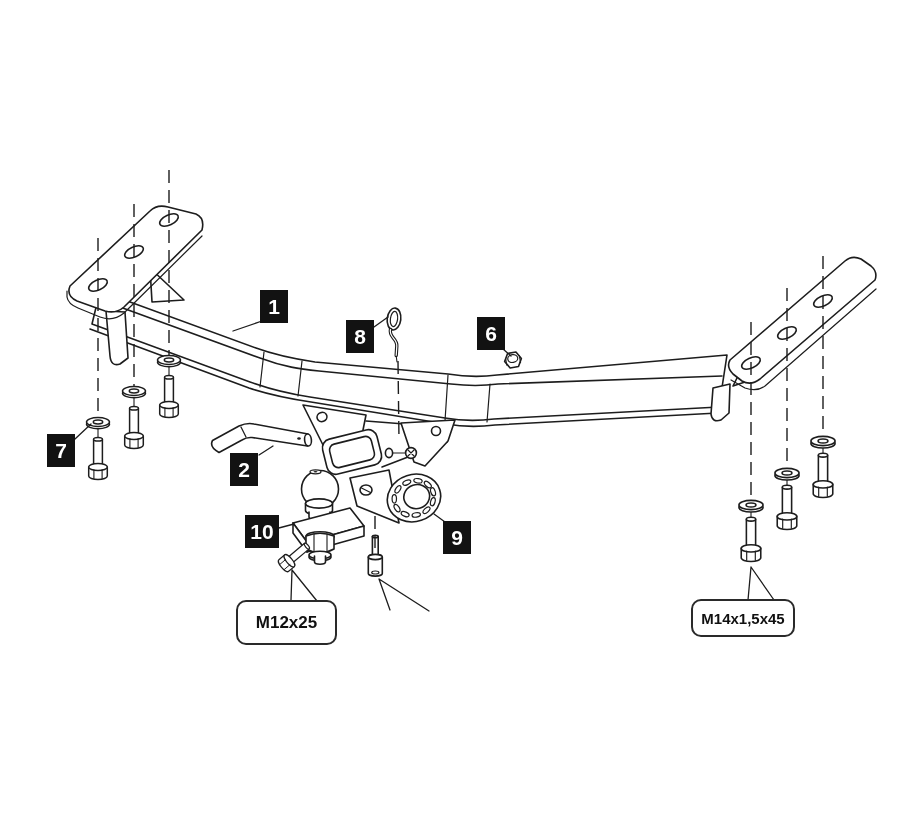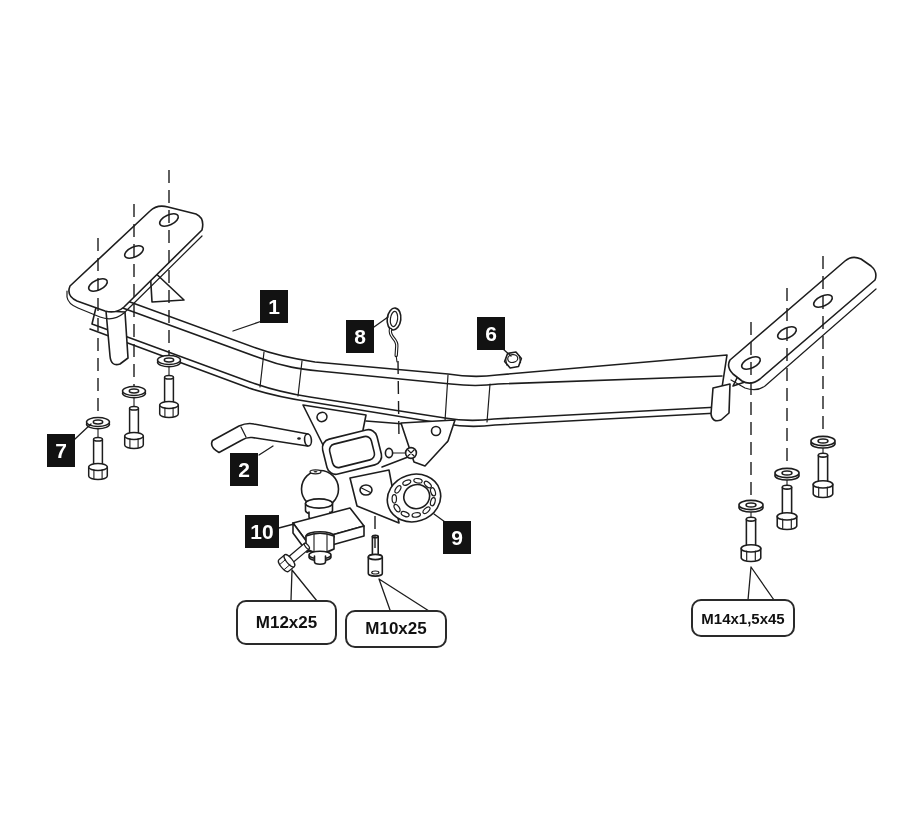--- a/index.html
+++ b/index.html
@@ -222,16 +222,15 @@
 
   <div class="num-label" id="lbl-1">1</div>
   <div class="num-label" id="lbl-2">2</div>
   <div class="num-label" id="lbl-6">6</div>
   <div class="num-label" id="lbl-7">7</div>
   <div class="num-label" id="lbl-8">8</div>
   <div class="num-label" id="lbl-9">9</div>
   <div class="num-label" id="lbl-10">10</div>
 
   <div class="spec-bubble" id="bub-m12">M12x25</div>
-  <div class="spec-bubble" id="bub-m10">M10x25</div>
   <div class="spec-bubble" id="bub-m14">M14x1,5x45</div>
 
 </div>
 
 </body></html>

